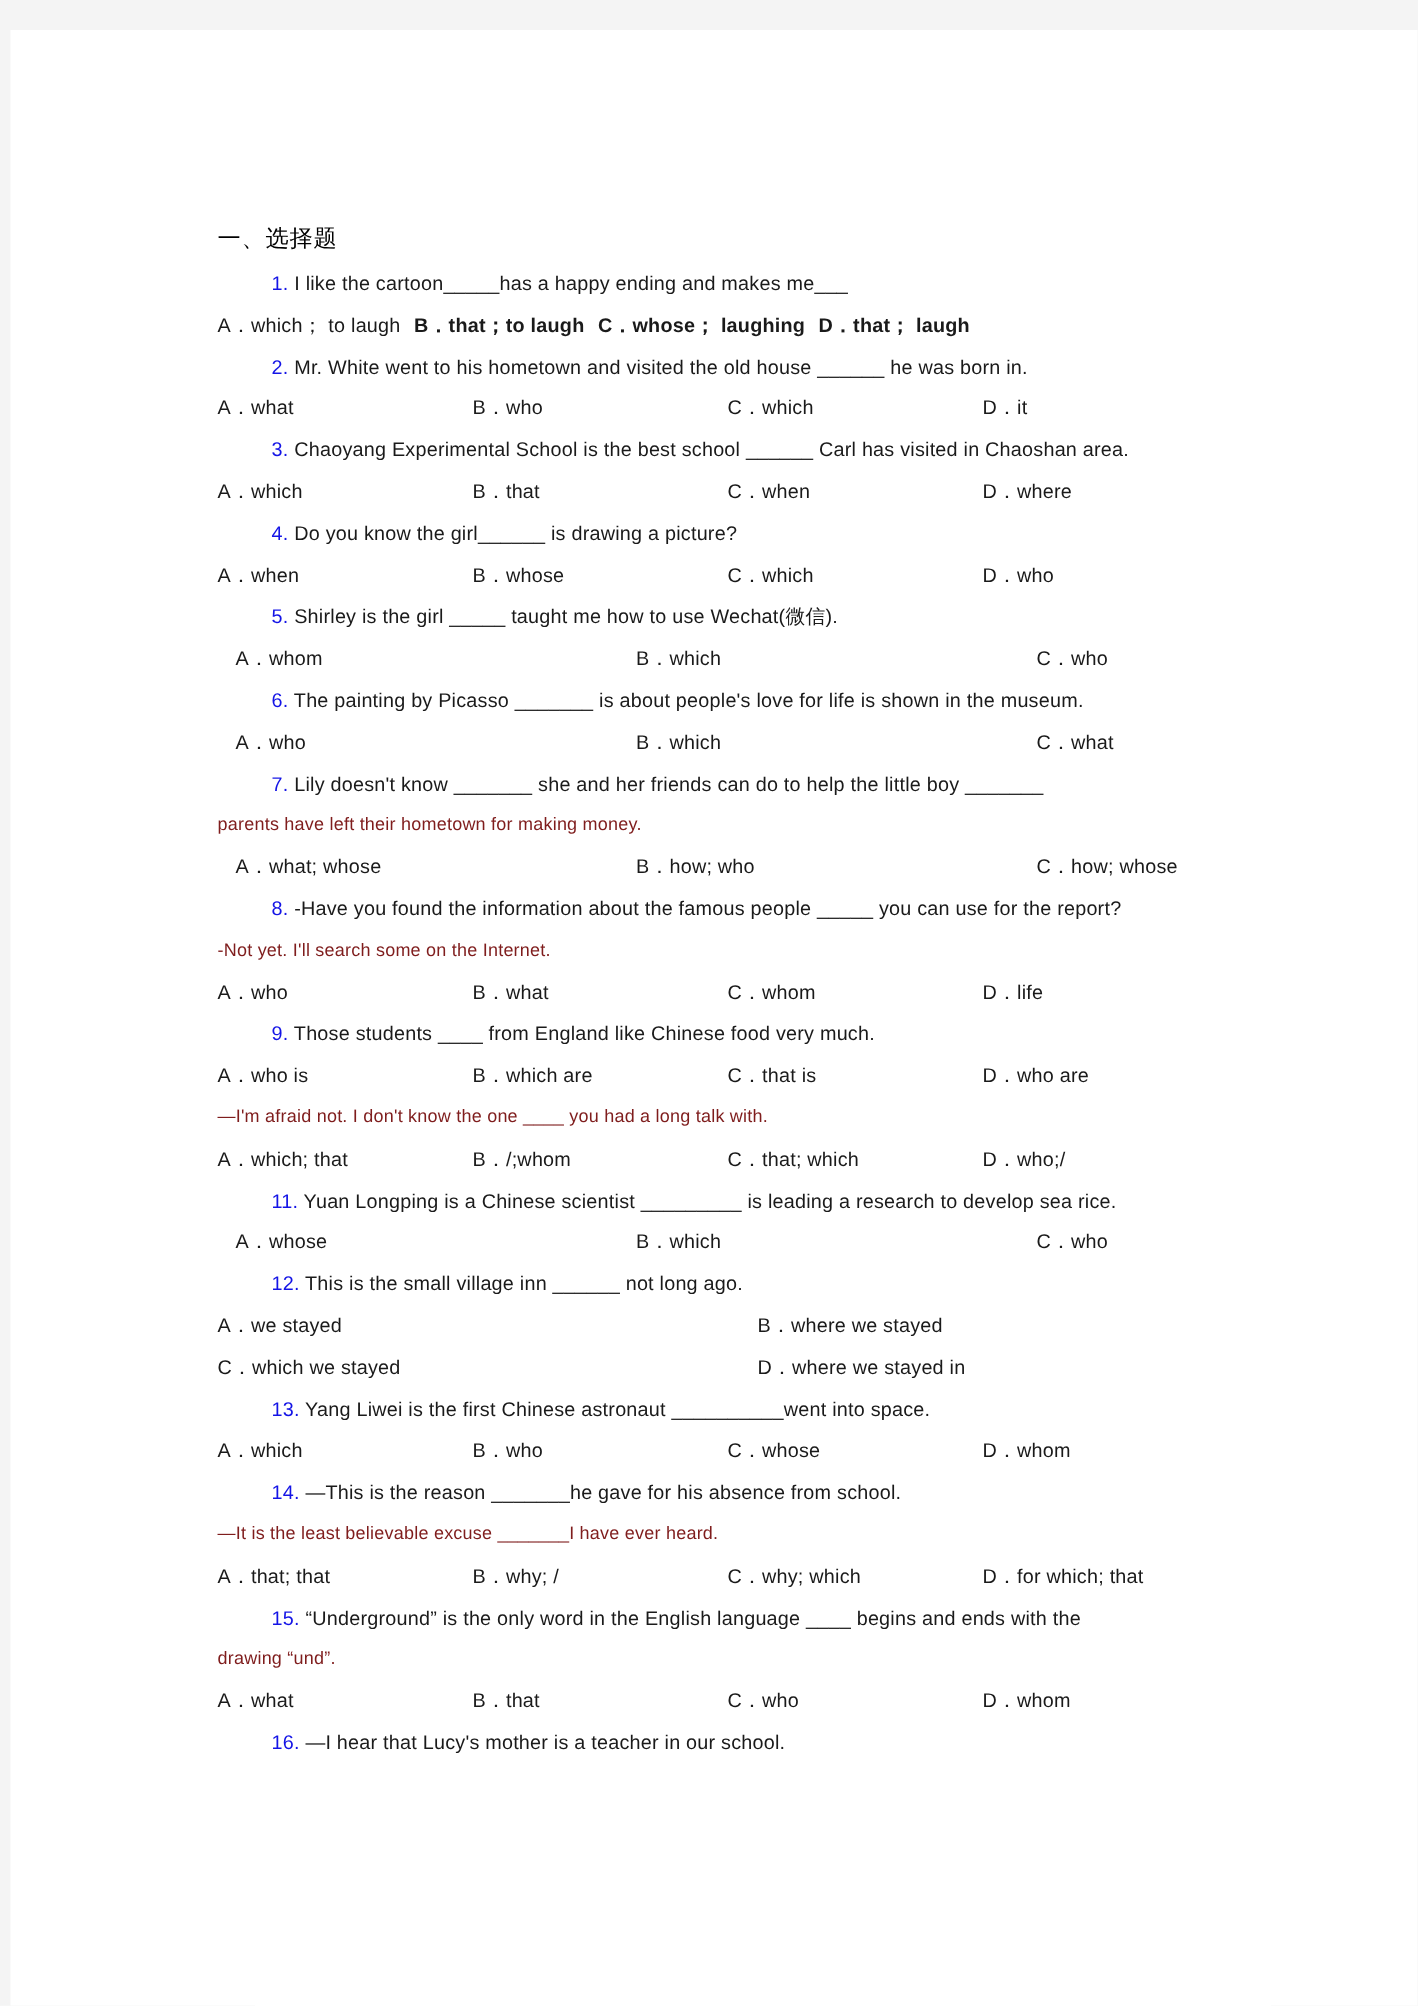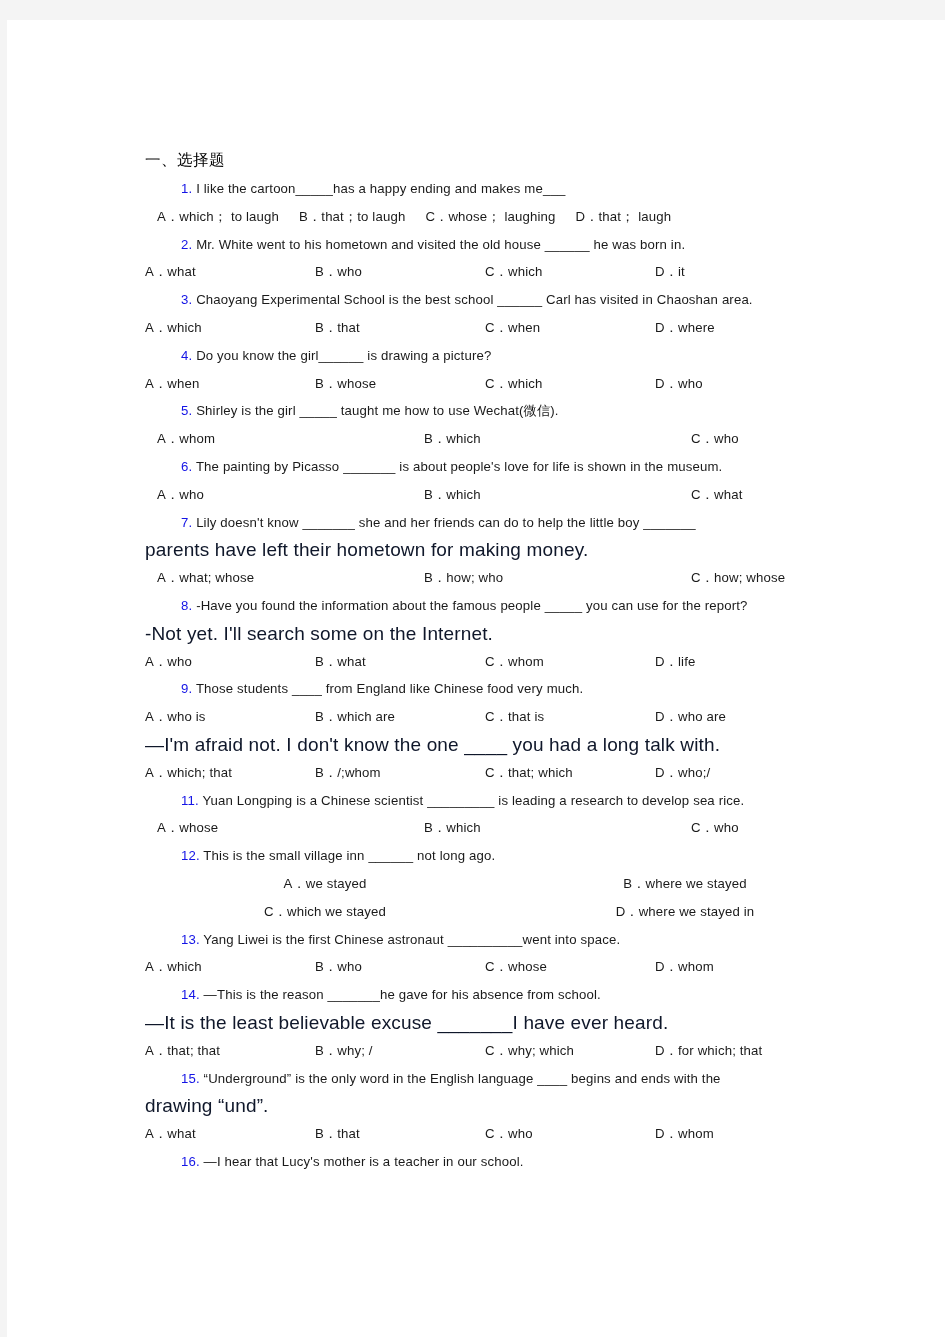--- a/index.html
+++ b/index.html
@@ -53,32 +53,32 @@
     color: #1a1a1a;
     line-height: 27.8px;
     white-space: nowrap;
     letter-spacing: 0.15px;
     display: block;
   }
   .opts span.opt {
     display: inline-block;
   }
   .cont {
-    font-size: 19px;
-    color: #0f172a;
+    font-size: 12px;
+    color: #7f1d1d;
     line-height: 27.8px;
     white-space: nowrap;
     letter-spacing: 0.15px;
   }
   
   .w4 > .opt { width: 170px; }
   .w3 > .opt { width: 255px; margin-left: 12px; }
-  .w2 > .opt { width: 360px; text-align: center; }
-  .free > .opt { width: auto; margin-left: 12px; }
-  .free > .opt + .opt { margin-left: 20px; }
+  .w2 > .opt { width: 360px; }
+  .free > .opt { width: auto; }
+  .free > .opt + .opt { margin-left: 9px; font-weight: bold; }
 </style>
 </head>
 <body>
 
 <div id="page">
   <div id="content">
     <div class="heading">一、选择题</div>
     <div id="questions">
         <div>
           <div class="qline"><span class="qnum">1.</span><span> I like the cartoon_____has a happy ending and makes me___</span></div>

